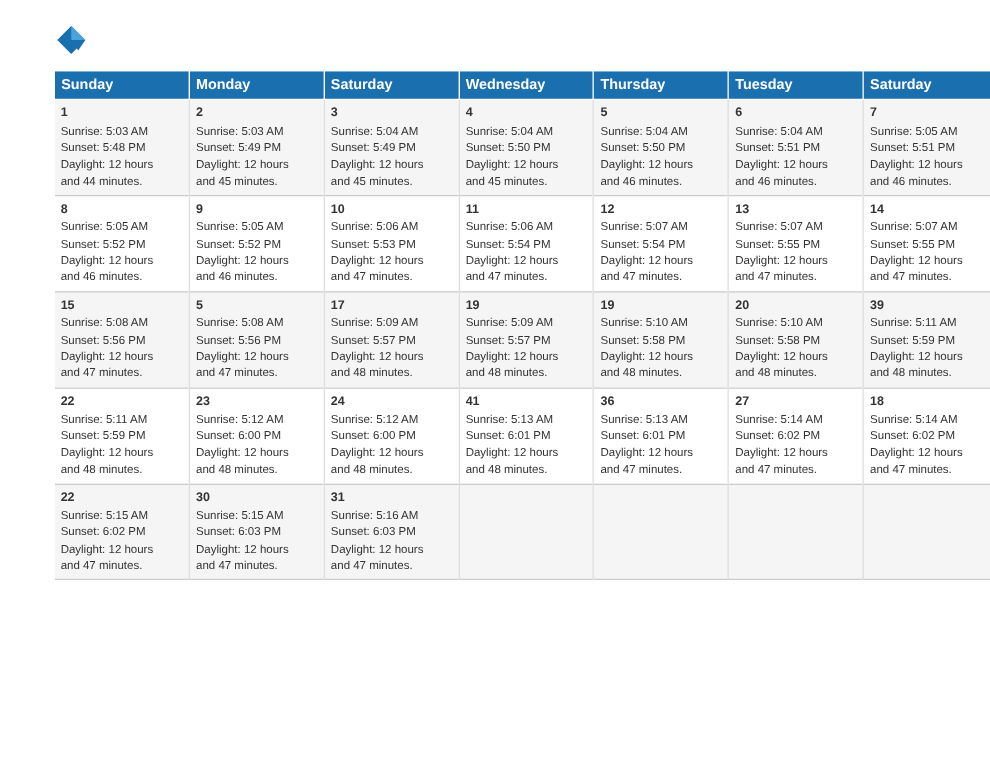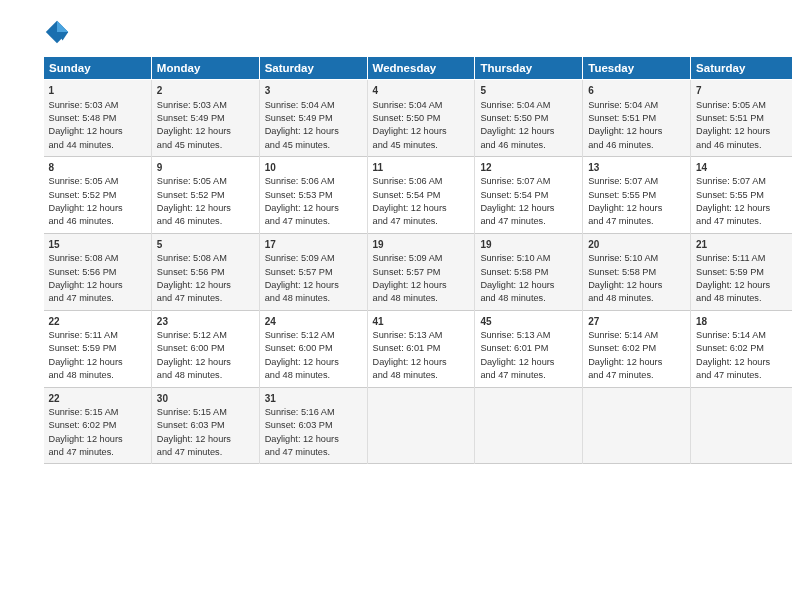--- a/index.html
+++ b/index.html
@@ -147,28 +147,28 @@
           <td><span class="day-num">13</span>Sunrise: 5:07 AM<br>Sunset: 5:55 PM<br>Daylight: 12 hours<br>and 47 minutes.</td>
           <td><span class="day-num">14</span>Sunrise: 5:07 AM<br>Sunset: 5:55 PM<br>Daylight: 12 hours<br>and 47 minutes.</td>
         </tr>
         <tr>
           <td><span class="day-num">15</span>Sunrise: 5:08 AM<br>Sunset: 5:56 PM<br>Daylight: 12 hours<br>and 47 minutes.</td>
           <td><span class="day-num">5</span>Sunrise: 5:08 AM<br>Sunset: 5:56 PM<br>Daylight: 12 hours<br>and 47 minutes.</td>
           <td><span class="day-num">17</span>Sunrise: 5:09 AM<br>Sunset: 5:57 PM<br>Daylight: 12 hours<br>and 48 minutes.</td>
           <td><span class="day-num">19</span>Sunrise: 5:09 AM<br>Sunset: 5:57 PM<br>Daylight: 12 hours<br>and 48 minutes.</td>
           <td><span class="day-num">19</span>Sunrise: 5:10 AM<br>Sunset: 5:58 PM<br>Daylight: 12 hours<br>and 48 minutes.</td>
           <td><span class="day-num">20</span>Sunrise: 5:10 AM<br>Sunset: 5:58 PM<br>Daylight: 12 hours<br>and 48 minutes.</td>
-          <td><span class="day-num">21</span>Sunrise: 5:11 AM<br>Sunset: 5:59 PM<br>Daylight: 12 hours<br>and 48 minutes.</td>
+          <td><span class="day-num">39</span>Sunrise: 5:11 AM<br>Sunset: 5:59 PM<br>Daylight: 12 hours<br>and 48 minutes.</td>
         </tr>
         <tr>
           <td><span class="day-num">22</span>Sunrise: 5:11 AM<br>Sunset: 5:59 PM<br>Daylight: 12 hours<br>and 48 minutes.</td>
           <td><span class="day-num">23</span>Sunrise: 5:12 AM<br>Sunset: 6:00 PM<br>Daylight: 12 hours<br>and 48 minutes.</td>
           <td><span class="day-num">24</span>Sunrise: 5:12 AM<br>Sunset: 6:00 PM<br>Daylight: 12 hours<br>and 48 minutes.</td>
           <td><span class="day-num">41</span>Sunrise: 5:13 AM<br>Sunset: 6:01 PM<br>Daylight: 12 hours<br>and 48 minutes.</td>
-          <td><span class="day-num">45</span>Sunrise: 5:13 AM<br>Sunset: 6:01 PM<br>Daylight: 12 hours<br>and 47 minutes.</td>
+          <td><span class="day-num">36</span>Sunrise: 5:13 AM<br>Sunset: 6:01 PM<br>Daylight: 12 hours<br>and 47 minutes.</td>
           <td><span class="day-num">27</span>Sunrise: 5:14 AM<br>Sunset: 6:02 PM<br>Daylight: 12 hours<br>and 47 minutes.</td>
           <td><span class="day-num">18</span>Sunrise: 5:14 AM<br>Sunset: 6:02 PM<br>Daylight: 12 hours<br>and 47 minutes.</td>
         </tr>
         <tr>
           <td><span class="day-num">22</span>Sunrise: 5:15 AM<br>Sunset: 6:02 PM<br>Daylight: 12 hours<br>and 47 minutes.</td>
           <td><span class="day-num">30</span>Sunrise: 5:15 AM<br>Sunset: 6:03 PM<br>Daylight: 12 hours<br>and 47 minutes.</td>
           <td><span class="day-num">31</span>Sunrise: 5:16 AM<br>Sunset: 6:03 PM<br>Daylight: 12 hours<br>and 47 minutes.</td>
           <td></td>
           <td></td>
           <td></td>

